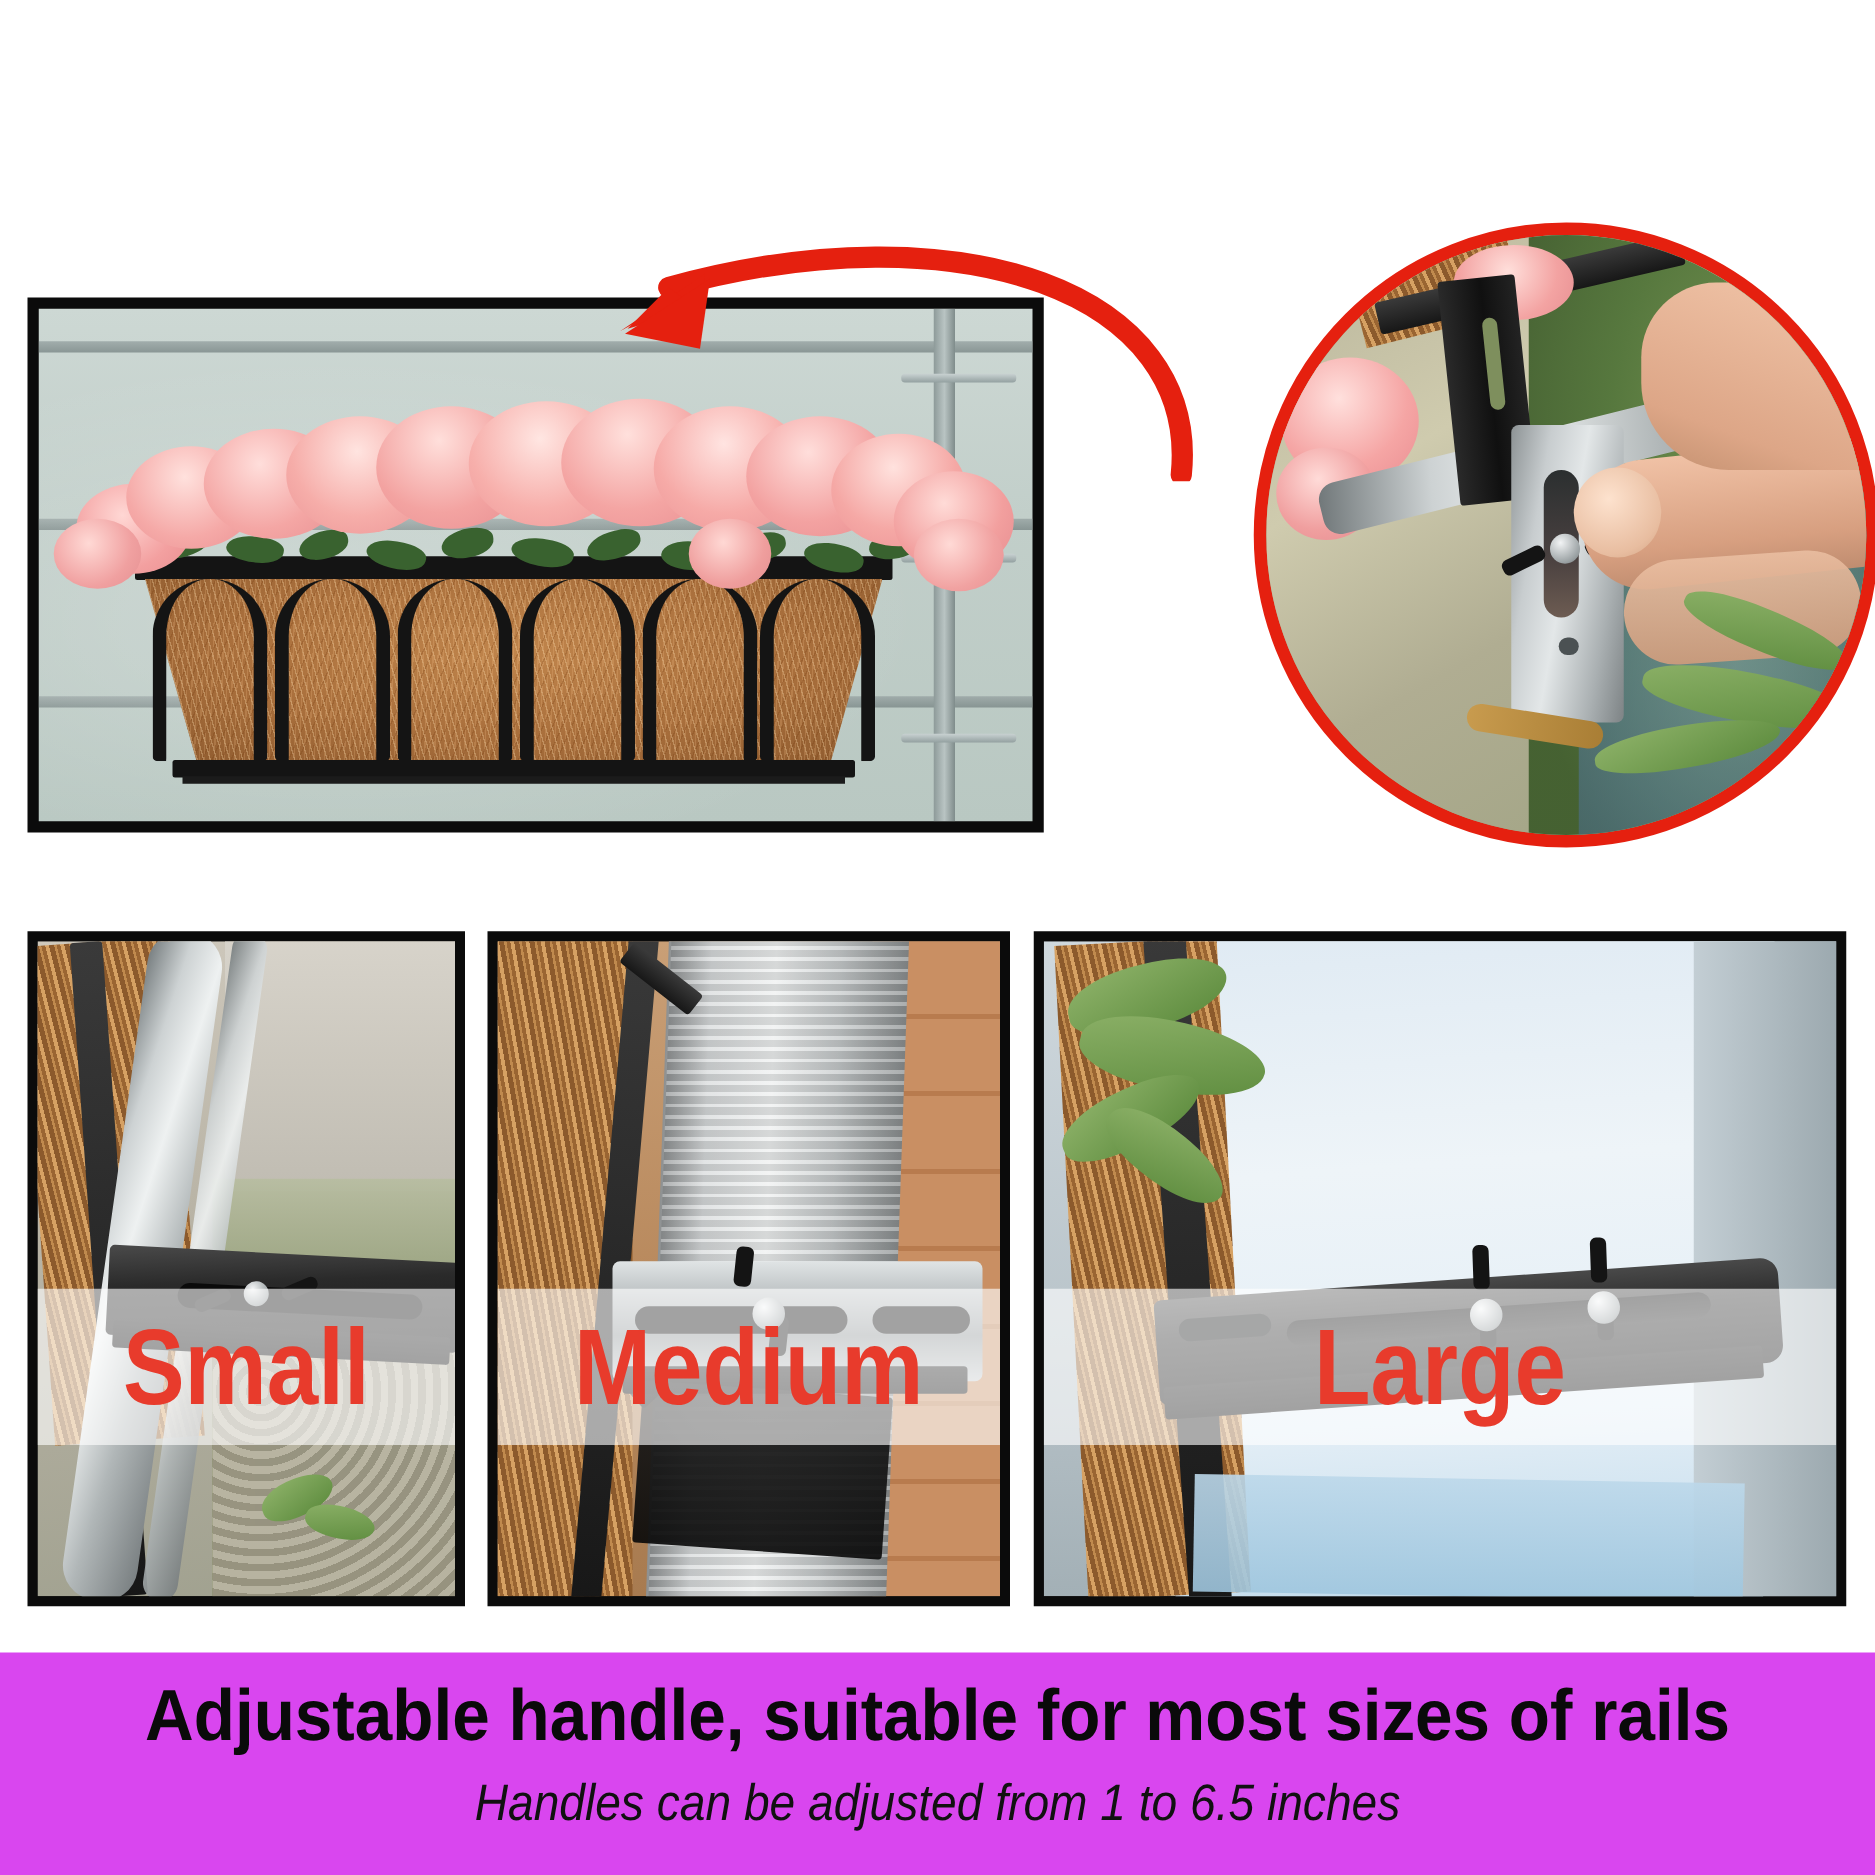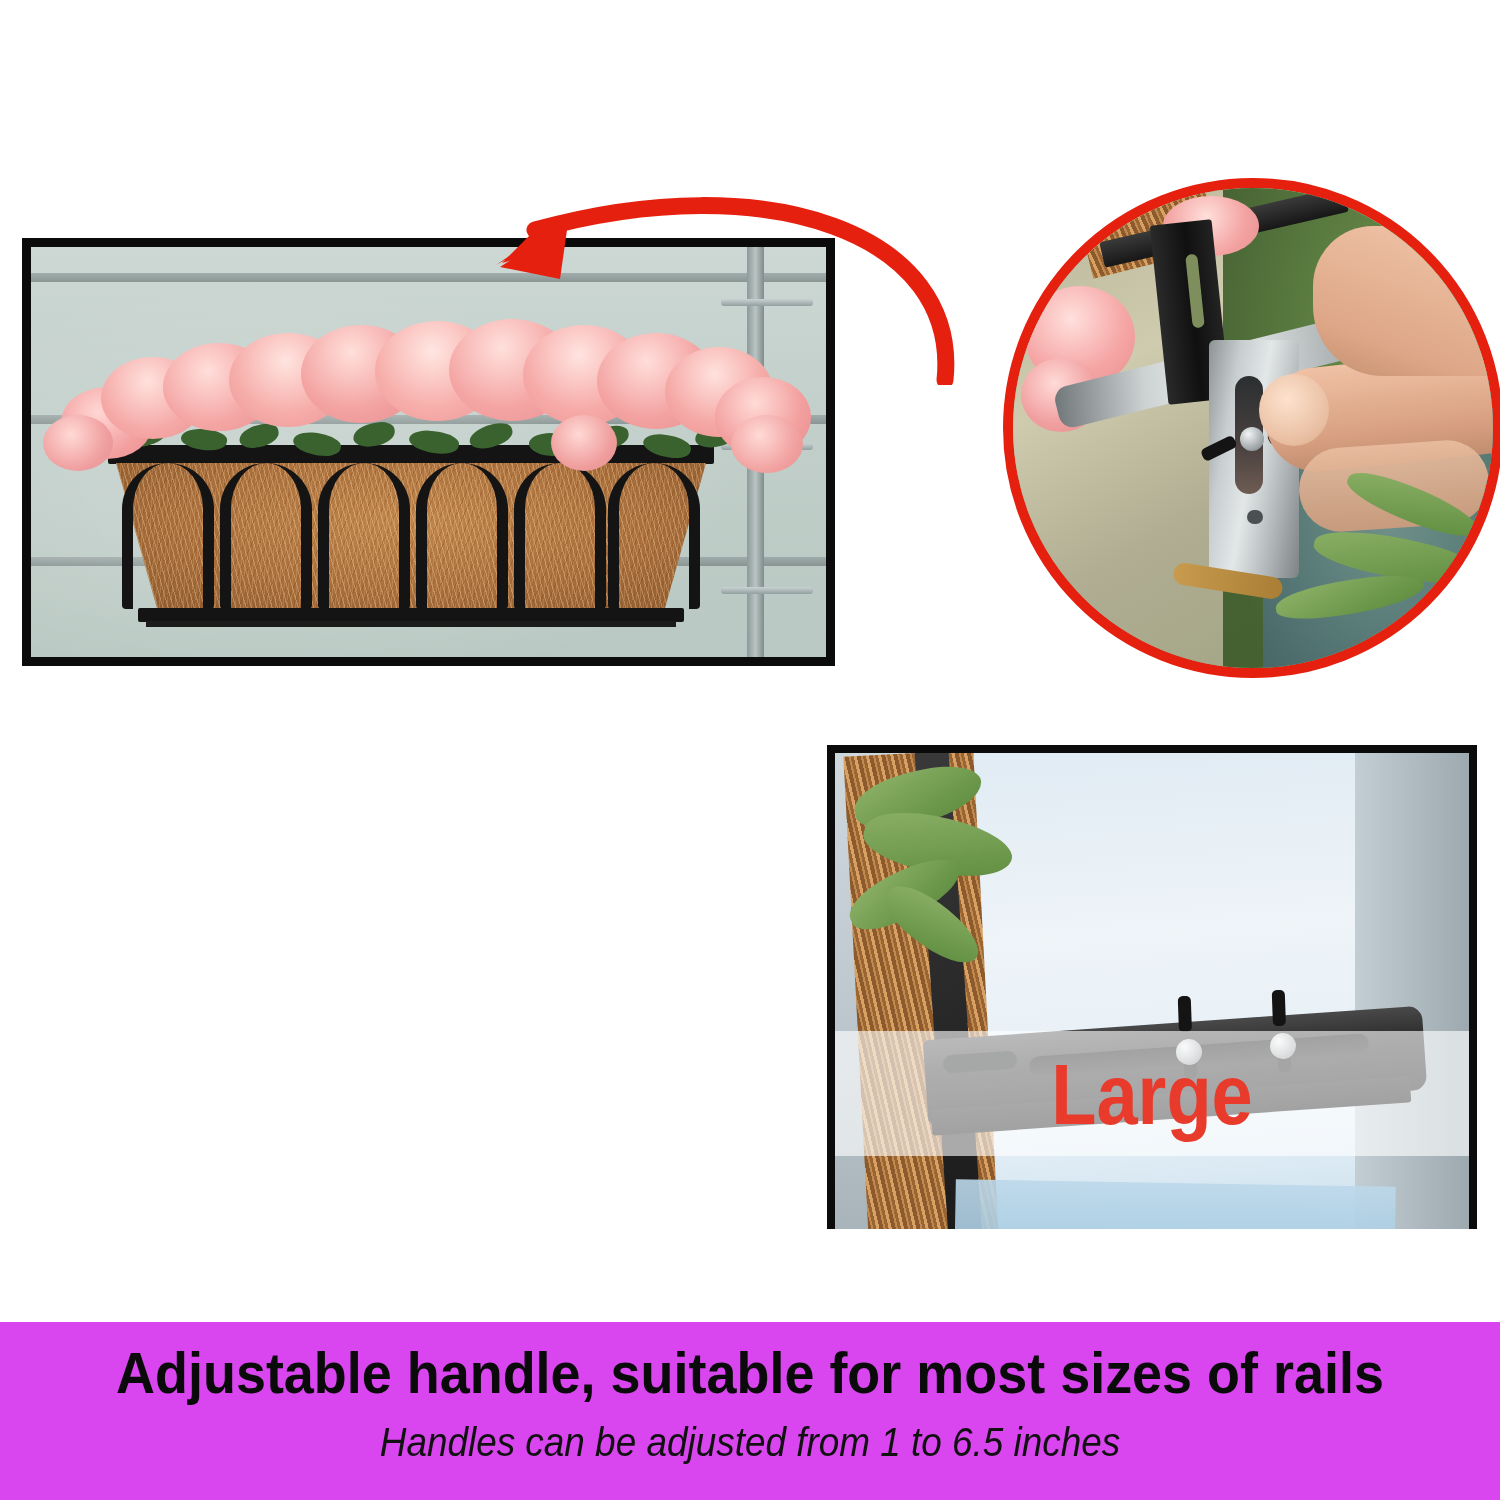--- a/index.html
+++ b/index.html
@@ -63,21 +63,21 @@
   .circle .ph{position:absolute;inset:0;}
 
   
   .arrow-svg{position:absolute;left:440px;top:175px;width:640px;height:210px;pointer-events:none;}
 
   
   .p1{left:22px;top:745px;width:350px;height:540px;padding:8px;}
   .p1 .inner{left:8px;top:8px;width:334px;height:524px;}
   .p2{left:390px;top:745px;width:418px;height:540px;padding:8px;}
   .p2 .inner{left:8px;top:8px;width:402px;height:524px;}
-  .p3{left:827px;top:745px;width:650px;height:484px;padding:8px;}
+  .p3{left:827px;top:745px;width:650px;height:540px;padding:8px;}
   .p3 .inner{left:8px;top:8px;width:634px;height:524px;}
 
   .sizeband{position:absolute;left:0;width:100%;top:278px;height:125px;background:rgba(255,255,255,.62);}
   .sizelabel{position:absolute;left:0;width:100%;top:286px;height:110px;line-height:110px;text-align:center;
     font-family:"Liberation Sans Narrow","Liberation Sans",sans-serif;font-weight:bold;
     font-size:86px;color:#E83B2C;white-space:nowrap;transform:scaleX(.86);transform-origin:center center;}
 
   
   .barblk{position:absolute;background:linear-gradient(180deg,#3a3a3a,#171717);border-radius:3px;}
   .barsil{position:absolute;background:linear-gradient(180deg,#cfd3d4,#8e9597 60%,#b6bbbd);border-radius:3px;}
@@ -218,21 +218,84 @@
         background:linear-gradient(180deg,#e9bda0,#cf9c7c);transform:rotate(-4deg);opacity:.92;"></div>
 
       <div class="grnleaf" style="left:300px;top:350px;width:170px;height:40px;transform:rotate(12deg);"></div>
       <div class="grnleaf" style="left:262px;top:392px;width:150px;height:34px;transform:rotate(-8deg);"></div>
       <div class="grnleaf" style="left:330px;top:300px;width:140px;height:34px;transform:rotate(24deg);"></div>
       <div class="bgblur" style="left:160px;top:382px;width:110px;height:22px;border-radius:11px;
         background:linear-gradient(90deg,#c89b4e,#a97e35);transform:rotate(9deg);"></div>
     </div>
   </div>
 
-
+  <div class="photo p1">
+    <div class="inner">
+      <div class="bgblur" style="left:0;top:0;width:334px;height:524px;
+        background:linear-gradient(170deg,#cfc9bd 0%,#b9b4a6 40%,#9fa08e 100%);"></div>
+      <div class="bgblur" style="left:150px;top:0;width:184px;height:200px;
+        background:linear-gradient(180deg,#d7d3ca,#c0bcb2);"></div>
+      <div class="bgblur" style="left:140px;top:190px;width:194px;height:110px;
+        background:linear-gradient(180deg,#b7bda0,#8e9a72);opacity:.9;"></div>
+      <div class="bgblur" style="left:140px;top:290px;width:194px;height:234px;
+        background:repeating-radial-gradient(circle at 20% 30%,#b9b5a2 0 6px,#97937f 6px 12px),
+                   radial-gradient(circle at 60% 70%,#8d9b6a,#6f7d4c);opacity:.95;"></div>
+      <div class="coirwall" style="left:0;top:0;width:120px;height:400px;transform:rotate(-4deg);"></div>
+      <div class="barblk" style="left:44px;top:0;width:26px;height:524px;transform:rotate(-4deg);"></div>
+      <div class="railpipe" style="left:54px;top:-10px;width:60px;height:540px;transform:rotate(8deg);border-radius:28px;"></div>
+      <div class="railpipe" style="left:120px;top:-10px;width:28px;height:540px;transform:rotate(8deg);border-radius:14px;opacity:.9;"></div>
+      <div class="barblk" style="left:56px;top:250px;width:282px;height:72px;border-radius:4px;
+        background:linear-gradient(175deg,#4a4a4a 0%,#2a2a2a 35%,#161616 100%);transform:rotate(3deg);"></div>
+      <div class="slot" style="left:112px;top:278px;width:196px;height:20px;border-radius:10px;background:#0a0a0a;transform:rotate(3deg);"></div>
+      <div class="barblk" style="left:60px;top:310px;width:270px;height:22px;transform:rotate(3deg);
+        background:linear-gradient(180deg,#202020,#0d0d0d);"></div>
+      <div class="wing" style="left:152px;top:262px;width:46px;height:40px;transform:rotate(3deg);">
+        <div class="w1" style="left:-28px;"></div>
+        <div class="w2" style="right:-28px;"></div>
+        <div class="hub"></div>
+      </div>
+      <div class="grnleaf" style="left:178px;top:430px;width:60px;height:30px;transform:rotate(-20deg);"></div>
+      <div class="grnleaf" style="left:214px;top:452px;width:56px;height:26px;transform:rotate(16deg);"></div>
+
+      <div class="sizeband"></div>
+      <div class="sizelabel">Small</div>
+    </div>
+  </div>
+
+  <div class="photo p2">
+    <div class="inner">
+      <div class="bgblur" style="left:0;top:0;width:402px;height:524px;
+        background:linear-gradient(180deg,#c99f76 0%,#b98a5e 50%,#a87b50 100%);"></div>
+      <div class="bgblur" style="left:300px;top:0;width:102px;height:524px;
+        background:repeating-linear-gradient(180deg,#c98f63 0 58px,#b87b4e 58px 62px);"></div>
+      <div class="coirwall" style="left:0;top:0;width:108px;height:524px;"></div>
+      <div class="woodpost" style="left:128px;top:-20px;width:192px;height:564px;transform:rotate(2deg);"></div>
+      <div class="bgblur" style="left:130px;top:-20px;width:190px;height:564px;transform:rotate(2deg);
+        background:repeating-linear-gradient(178deg,rgba(255,255,255,.28) 0 3px,rgba(0,0,0,.10) 3px 9px);"></div>
+      <div class="barblk" style="left:82px;top:-10px;width:24px;height:544px;transform:rotate(5deg);"></div>
+      <div class="barblk" style="left:96px;top:20px;width:70px;height:20px;transform:rotate(38deg);"></div>
+      <div class="barblk" style="left:100px;top:330px;width:80px;height:20px;transform:rotate(-42deg);"></div>
+
+      <div class="barsil" style="left:92px;top:256px;width:296px;height:96px;border-radius:6px;
+        background:linear-gradient(180deg,#e0e4e5 0%,#b9bec0 30%,#8f9597 62%,#c7cbcd 100%);"></div>
+      <div class="slot" style="left:110px;top:292px;width:170px;height:22px;border-radius:11px;background:#0d0d0d;"></div>
+      <div class="slot" style="left:300px;top:292px;width:78px;height:22px;border-radius:11px;background:#0d0d0d;"></div>
+      <div class="barblk" style="left:100px;top:340px;width:276px;height:22px;background:linear-gradient(180deg,#242424,#0e0e0e);"></div>
+      <div class="wing" style="left:192px;top:276px;width:50px;height:44px;">
+        <div class="w1" style="left:-2px;top:-26px;width:14px;height:32px;transform:rotate(6deg);"></div>
+        <div class="w2" style="right:10px;top:28px;width:14px;height:32px;transform:rotate(6deg);"></div>
+        <div class="hub" style="width:26px;height:26px;margin:-13px 0 0 -13px;"></div>
+      </div>
+      <div class="barblk" style="left:112px;top:358px;width:200px;height:130px;
+        background:linear-gradient(180deg,#1c1c1c,#0a0a0a);transform:rotate(4deg);opacity:.92;"></div>
+
+      <div class="sizeband"></div>
+      <div class="sizelabel">Medium</div>
+    </div>
+  </div>
 
   <div class="photo p3">
     <div class="inner">
       <div class="bgblur" style="left:0;top:0;width:634px;height:524px;
         background:linear-gradient(180deg,#cfd8dd 0%,#b9c4ca 60%,#a3b0b6 100%);"></div>
       <div class="blueledge" style="left:110px;top:-10px;width:470px;height:548px;transform:rotate(1deg);"></div>
       <div class="bgblur" style="left:520px;top:-10px;width:120px;height:548px;
         background:linear-gradient(90deg,#c3ced4,#9aa7ad);"></div>
       <div class="coirwall" style="left:22px;top:0;width:130px;height:524px;transform:rotate(-3deg);"></div>
       <div class="barblk" style="left:98px;top:-20px;width:34px;height:564px;transform:rotate(-4deg);"></div>

